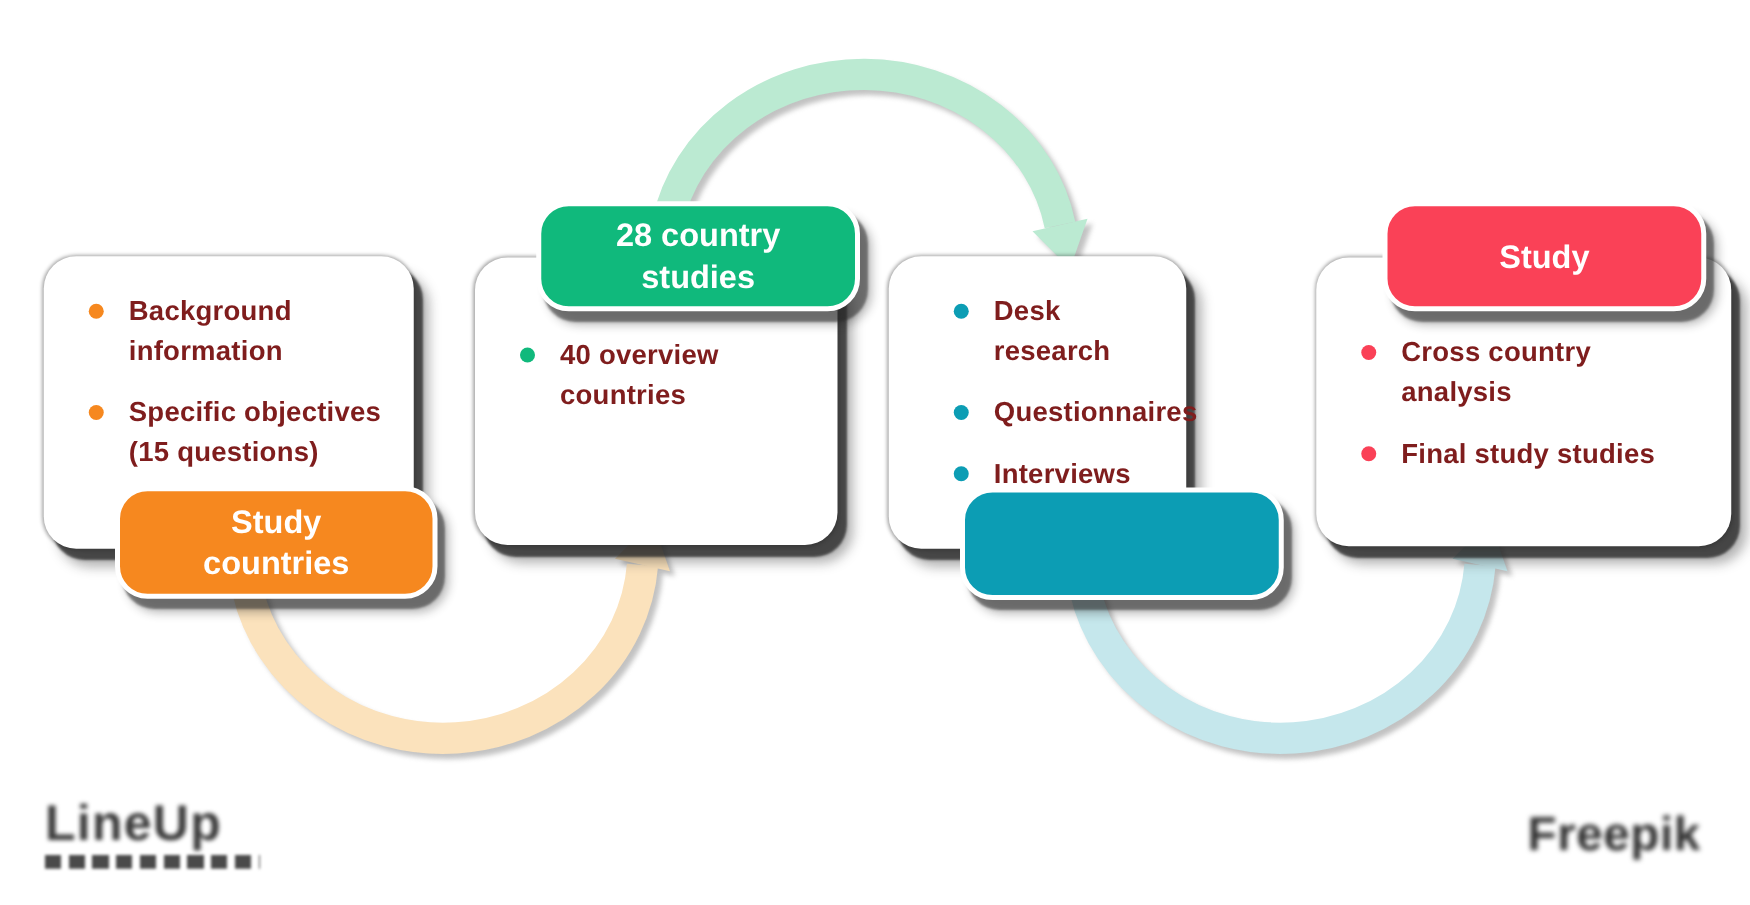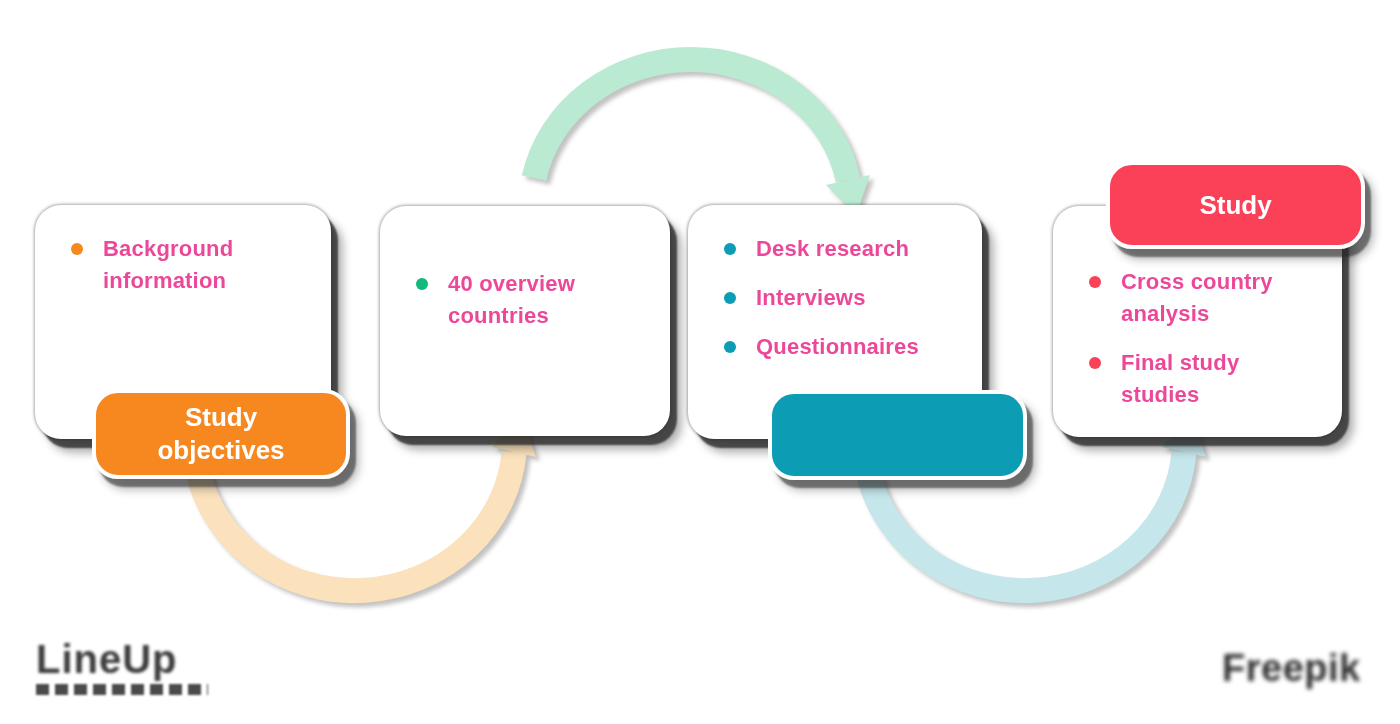--- a/index.html
+++ b/index.html
@@ -15,30 +15,30 @@
   
   .group{position:absolute;inset:0;}
   .card{position:absolute;z-index:2;background:#ffffff;border-radius:26px;box-sizing:border-box;
         box-shadow:0 0 3px 1px rgba(38,38,38,0.40), 7px 9px 2px rgba(38,38,38,0.78), 12px 14px 9px rgba(38,38,38,0.35);}
   .badge{position:absolute;z-index:3;box-sizing:border-box;border:4px solid #ffffff;border-radius:26px;
          background:var(--accent);display:flex;flex-direction:column;justify-content:center;
          box-shadow:6px 8px 2px rgba(38,38,38,0.55), 9px 11px 8px rgba(38,38,38,0.30);}
   .badge .bl{display:block;text-align:center;color:#ffffff;font-size:26px;line-height:33px;font-weight:700;}
 
   .list{list-style:none;margin:0;}
-  .list li{display:flex;gap:20px;margin-bottom:17px;font-size:22px;line-height:32px;font-weight:600;color:#ec4899;letter-spacing:0.2px;}
+  .list li{display:flex;gap:20px;margin-bottom:17px;font-size:22px;line-height:32px;font-weight:600;color:#7f1d1d;letter-spacing:0.2px;}
   .dot{width:12px;height:12px;border-radius:50%;background:var(--accent);margin-top:10px;flex:none;}
 
   .c1{left:35px;top:205px;width:296px;height:234px;}
   .b1{left:92px;top:389px;width:258px;height:90px;}
   .c2{left:380px;top:206px;width:290px;height:230px;}
   .b2{left:429px;top:161px;width:259px;height:88px;}
-  .c3{left:688px;top:205px;width:294px;height:234px;}
+  .c3{left:711px;top:205px;width:238px;height:234px;padding-left:16px;}
   .b3{left:768px;top:390px;width:259px;height:90px;}
-  .c4{left:1053px;top:206px;width:289px;height:231px;}
+  .c4{left:1053px;top:206px;width:332px;height:231px;}
   .b4{left:1106px;top:161px;width:259px;height:88px;}
 
   .c1 .list{padding:28px 22px 0 36px;}
   .c2 .list{padding:62px 22px 0 36px;}
   .c3 .list{padding:28px 22px 0 36px;}
   .c4 .list{padding:60px 22px 0 36px;}
 
   
   .brand-left{position:absolute;left:36px;top:639px;z-index:2;}
   .brand-word{font-size:40px;font-weight:700;color:#3c3c3c;letter-spacing:1px;filter:blur(1.8px) saturate(0);line-height:40px;}
@@ -67,53 +67,61 @@
     </g>
   </svg>
 
   <section class="group" style="--accent: #F6881F;">
     <div class="card c1">
       <ul class="list">
         <li>
             <span class="dot"></span>
             <span>Background information</span>
           </li>
+        <li>
+            <span class="dot"></span>
+            <span>Specific objectives (15 questions)</span>
+          </li>
       </ul>
     </div>
     <div class="badge b1">
       <span class="bl">Study</span>
-      <span class="bl">objectives</span>
+      <span class="bl">countries</span>
     </div>
   </section>
 
   <section class="group" style="--accent: #10B97C;">
     <div class="card c2">
       <ul class="list">
         <li>
             <span class="dot"></span>
             <span>40 overview countries</span>
           </li>
       </ul>
     </div>
+    <div class="badge b2">
+      <span class="bl">28 country</span>
+      <span class="bl">studies</span>
+    </div>
   </section>
 
   <section class="group" style="--accent: #0C9DB4;">
     <div class="card c3">
       <ul class="list">
         <li>
             <span class="dot"></span>
             <span>Desk research</span>
           </li>
         <li>
             <span class="dot"></span>
-            <span>Interviews</span>
+            <span>Questionnaires</span>
           </li>
         <li>
             <span class="dot"></span>
-            <span>Questionnaires</span>
+            <span>Interviews</span>
           </li>
       </ul>
     </div>
     <div class="badge b3">
     </div>
   </section>
 
   <section class="group" style="--accent: #FA4157;">
     <div class="card c4">
       <ul class="list">

